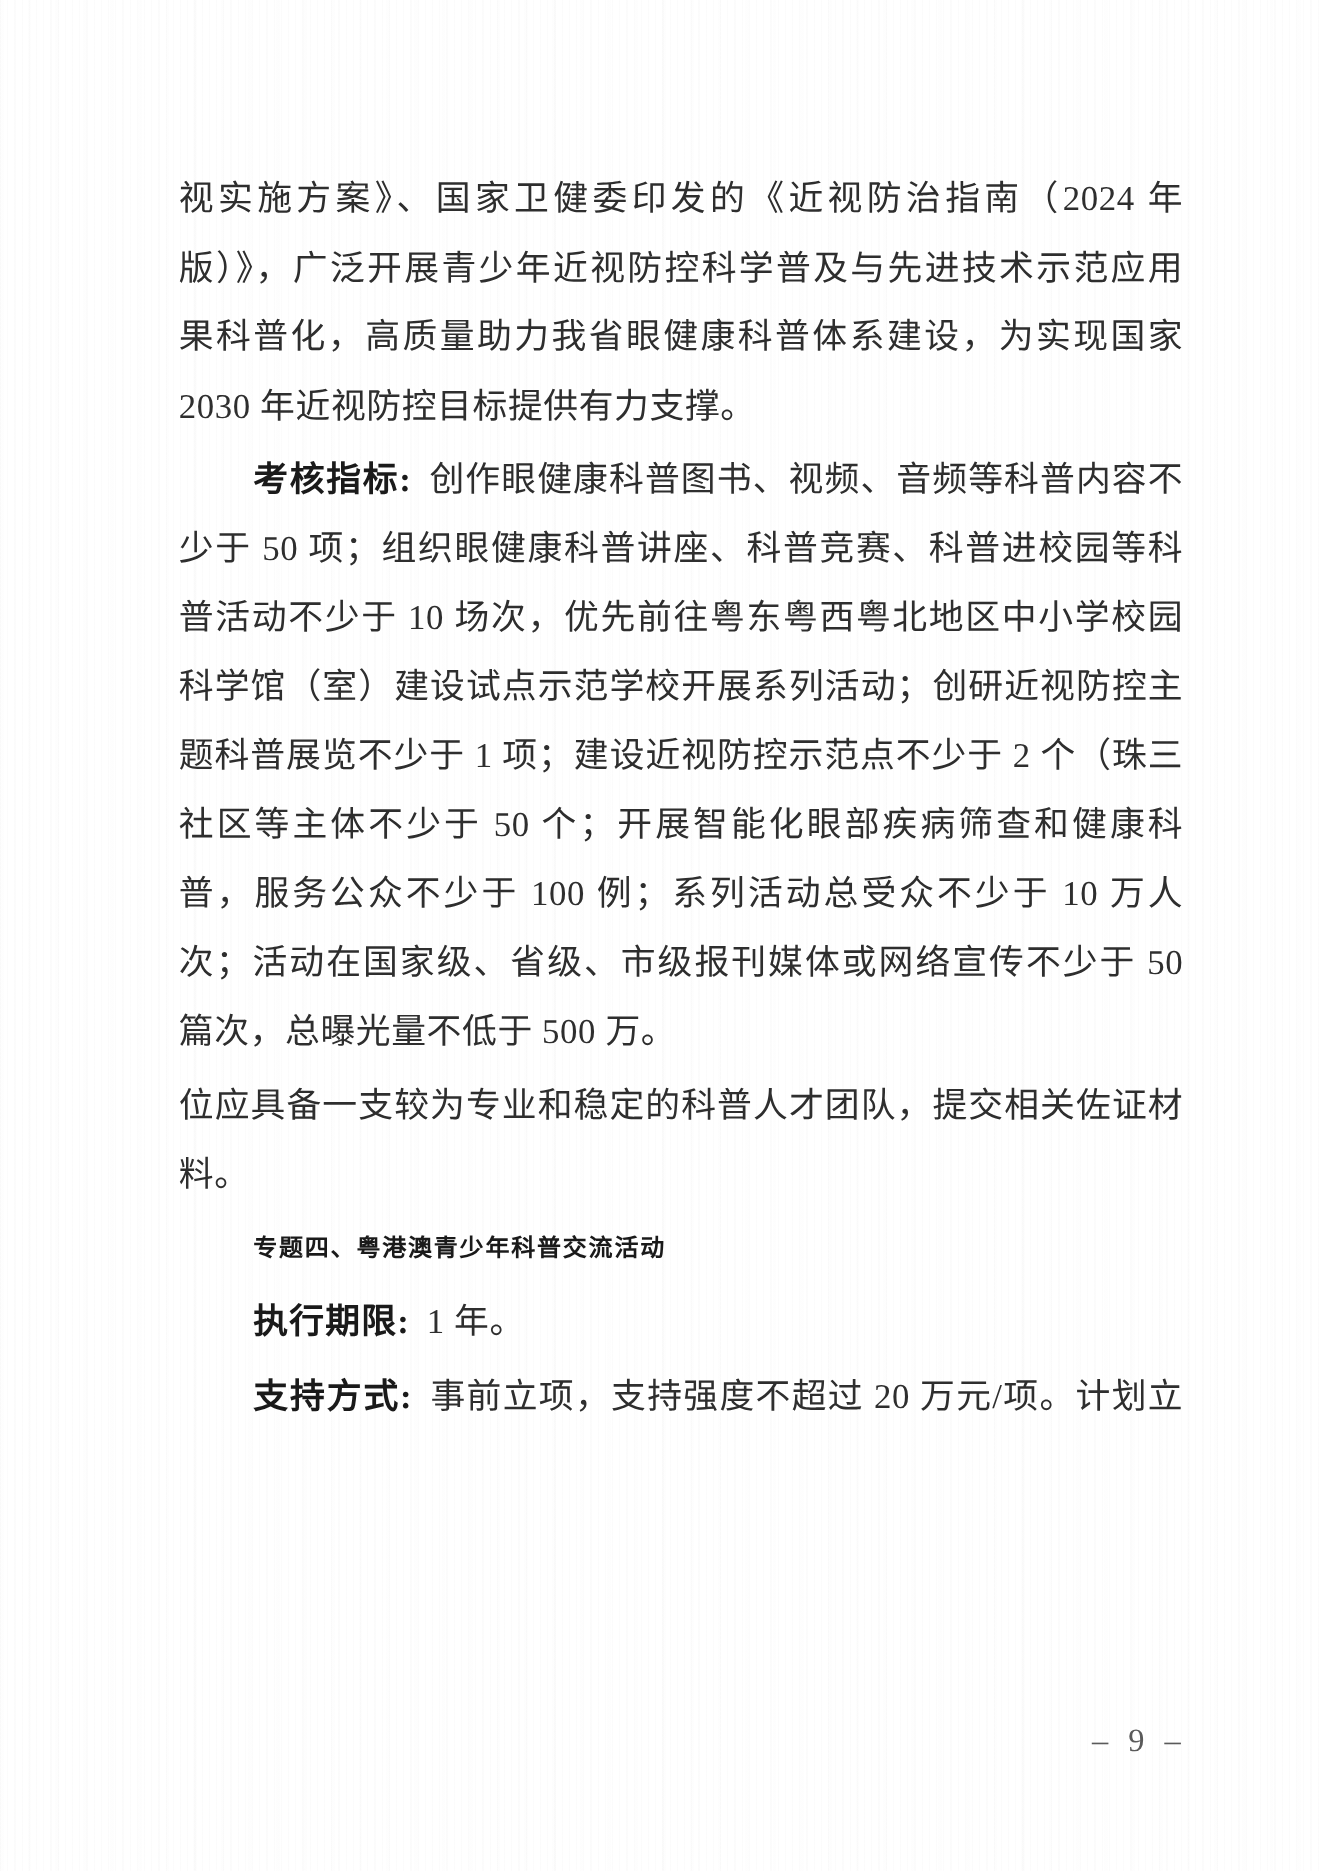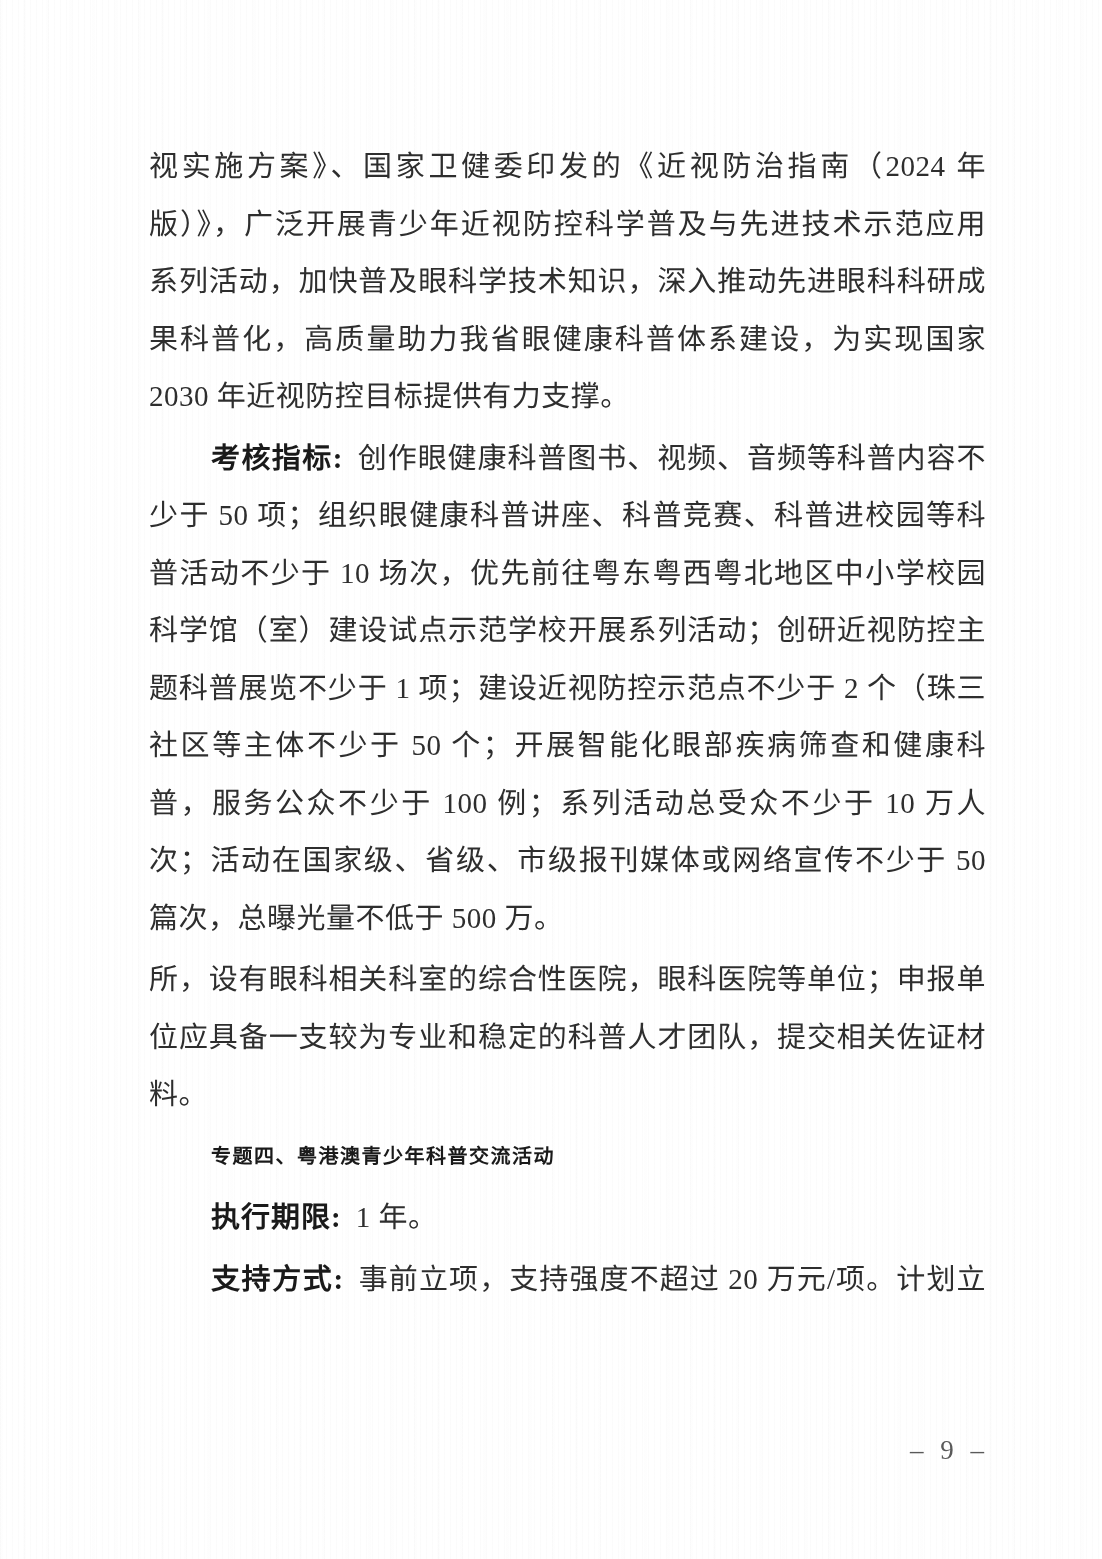--- a/index.html
+++ b/index.html
@@ -73,37 +73,35 @@
     white-space: nowrap;
   }
 </style>
 </head>
 <body>
 
 <div class="doc">
     <div class="block">
       <div class="line full">视实施方案》、国家卫健委印发的《近视防治指南（2024 年</div>
       <div class="line full">版）》，广泛开展青少年近视防控科学普及与先进技术示范应用</div>
-      <div class="line full">系列活动，加快普及眼科学技术知识，深入推动先进眼科科研成</div>
       <div class="line full">果科普化，高质量助力我省眼健康科普体系建设，为实现国家</div>
       <div class="line">2030 年近视防控目标提供有力支撑。</div>
     </div>
     <div class="block">
       <div class="line full indent"><span class="label">考核指标:</span>创作眼健康科普图书、视频、音频等科普内容不</div>
       <div class="line full">少于 50 项；组织眼健康科普讲座、科普竞赛、科普进校园等科</div>
       <div class="line full">普活动不少于 10 场次，优先前往粤东粤西粤北地区中小学校园</div>
       <div class="line full">科学馆（室）建设试点示范学校开展系列活动；创研近视防控主</div>
       <div class="line full">题科普展览不少于 1 项；建设近视防控示范点不少于 2 个（珠三</div>
       <div class="line full">社区等主体不少于 50 个；开展智能化眼部疾病筛查和健康科</div>
       <div class="line full">普，服务公众不少于 100 例；系列活动总受众不少于 10 万人</div>
       <div class="line full">次；活动在国家级、省级、市级报刊媒体或网络宣传不少于 50</div>
       <div class="line">篇次，总曝光量不低于 500 万。</div>
     </div>
     <div class="block">
-      <div class="line full">所，设有眼科相关科室的综合性医院，眼科医院等单位；申报单</div>
       <div class="line full">位应具备一支较为专业和稳定的科普人才团队，提交相关佐证材</div>
       <div class="line">料。</div>
     </div>
     <div class="block">
       <div class="line indent heading">专题四、粤港澳青少年科普交流活动</div>
     </div>
     <div class="block">
       <div class="line indent"><span class="label">执行期限:</span>1 年。</div>
     </div>
     <div class="block">

